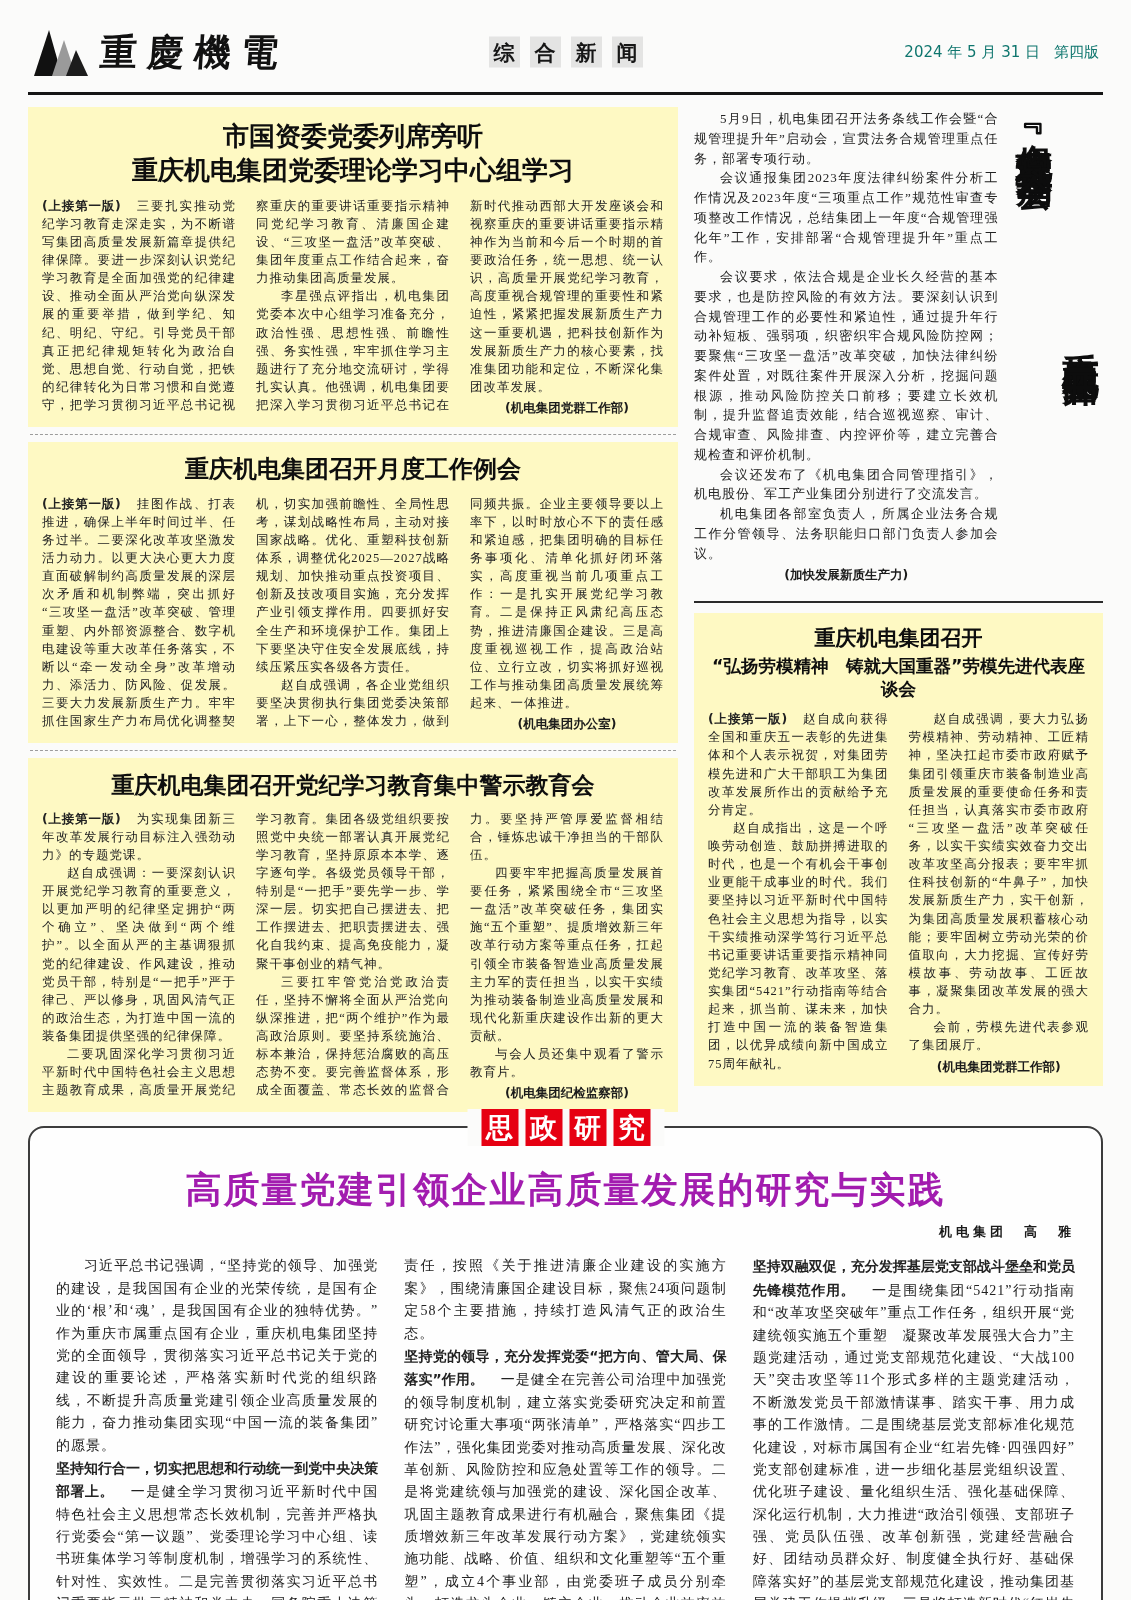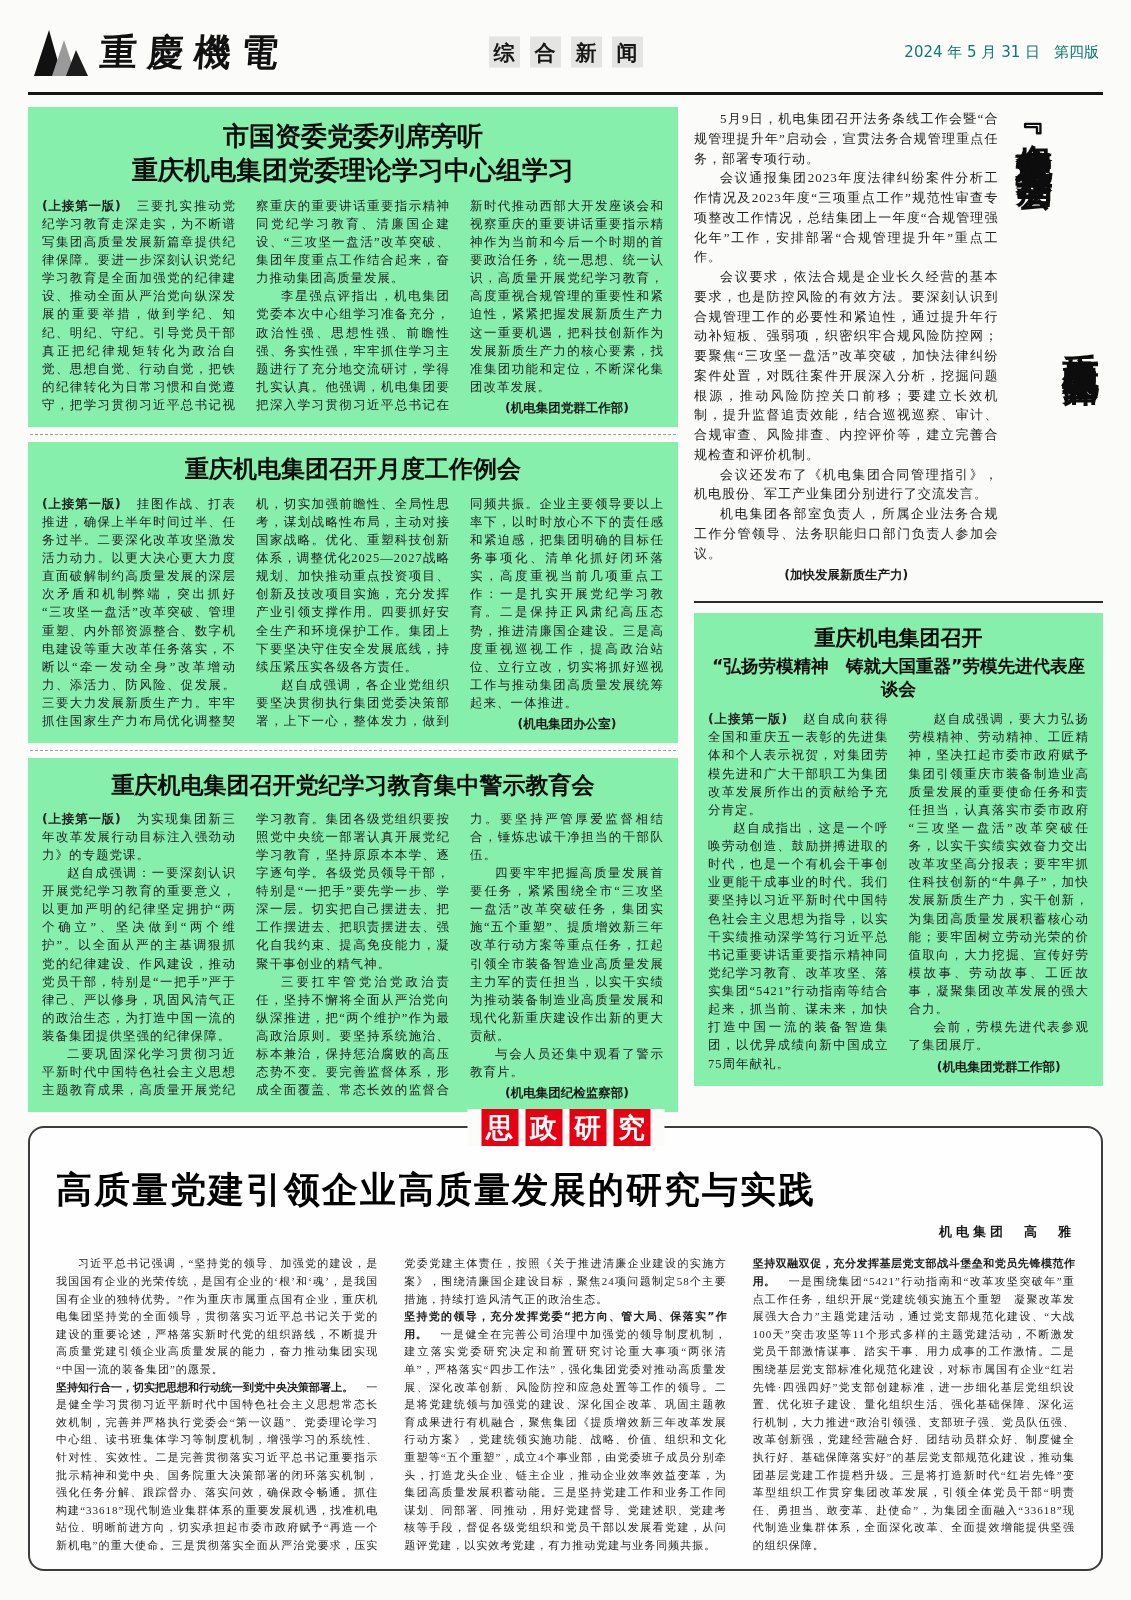--- a/index.html
+++ b/index.html
@@ -20,21 +20,21 @@
     display:flex; gap:10px;}
   .section-boxes .char-box{width:31px; height:31px; background:#e4e4e3; color:#161616;
     font-family:"DejaVu Sans","Liberation Sans",sans-serif; font-weight:700; font-size:21px;
     display:flex; align-items:center; justify-content:center;}
   .date-line{font-family:"DejaVu Sans","Liberation Sans",sans-serif; font-size:15px; color:#0f766e;
     display:flex; gap:14px;}
   
   .main{display:flex; gap:16px; margin-top:12px;}
   .col-left{width:650px; flex:none;}
   .col-right{flex:1; min-width:0;}
-  .block{background:#86efac; padding:10px 14px 9px;}
+  .block{background:#fef9c3; padding:10px 14px 9px;}
   .divider{border:none; border-top:1px dashed #9c9c9c; margin:7px 2px;}
   
   .art-title{text-align:center; font-family:"DejaVu Sans","Liberation Sans",sans-serif;
     font-weight:900; color:#0e0e0e; line-height:1.32; margin:2px 0 9px;}
   .t-26{font-size:26px;} .t-24{font-size:24px;} .t-23{font-size:23px;}
   .laomo-l1{font-size:21px; margin-bottom:2px;}
   .laomo-l2{font-size:17.5px; margin-top:0;}
   
   .cols-3{column-count:3; column-gap:20px;}
   .cols-2{column-count:2; column-gap:20px;}
@@ -57,26 +57,26 @@
   .vtitle-seg.seg2{align-self:flex-start;}
   .right-sep{border:none; border-top:2px solid #2a2a2a; margin:8px 0 10px;}
   
   .szyj-box{margin-top:14px; position:relative; border:2px solid #3c3c3c; border-radius:16px;
     background:#fefefe; padding:28px 26px 14px;}
   .szyj-badge{position:absolute; top:-19px; left:50%; transform:translateX(-50%);
     display:flex; gap:7px; background:#fbfbfa; padding:0 14px;}
   .szyj-badge .char-box{width:37px; height:37px; background:#e60012; color:#fff;
     font-family:"DejaVu Sans","Liberation Sans",sans-serif; font-weight:900; font-size:27px;
     display:flex; align-items:center; justify-content:center;}
-  .szyj-title{text-align:left; font-family:"DejaVu Sans","Liberation Sans",sans-serif;
-    font-weight:900; font-size:36px; letter-spacing:2px; color:#000000; margin:10px 0 8px;}
+  .szyj-title{text-align:center; font-family:"DejaVu Sans","Liberation Sans",sans-serif;
+    font-weight:900; font-size:36px; letter-spacing:2px; color:#a21caf; margin:10px 0 8px;}
   .szyj-byline{text-align:right; font-family:"DejaVu Sans","Liberation Sans",sans-serif;
     font-weight:700; font-size:13px; margin:0 0 14px; letter-spacing:4px;}
   .szyj-cols{column-count:3; column-gap:26px;}
-  .szyj-cols .para{font-size:11px; line-height:1.6;}
+  .szyj-cols .para{font-size:14px; line-height:1.6;}
 </style>
 </head>
 <body>
 
 <header class="masthead">
   <div class="logo">
     <svg class="logo-svg" width="58" height="52" viewBox="0 0 58 52">
       <polygon points="2,50 17,4 30,50" fill="#111"></polygon>
       <polygon points="20,50 32,14 44,50" fill="#9a9a9a"></polygon>
       <polygon points="34,50 44,24 56,50" fill="#1c1c1c"></polygon>

